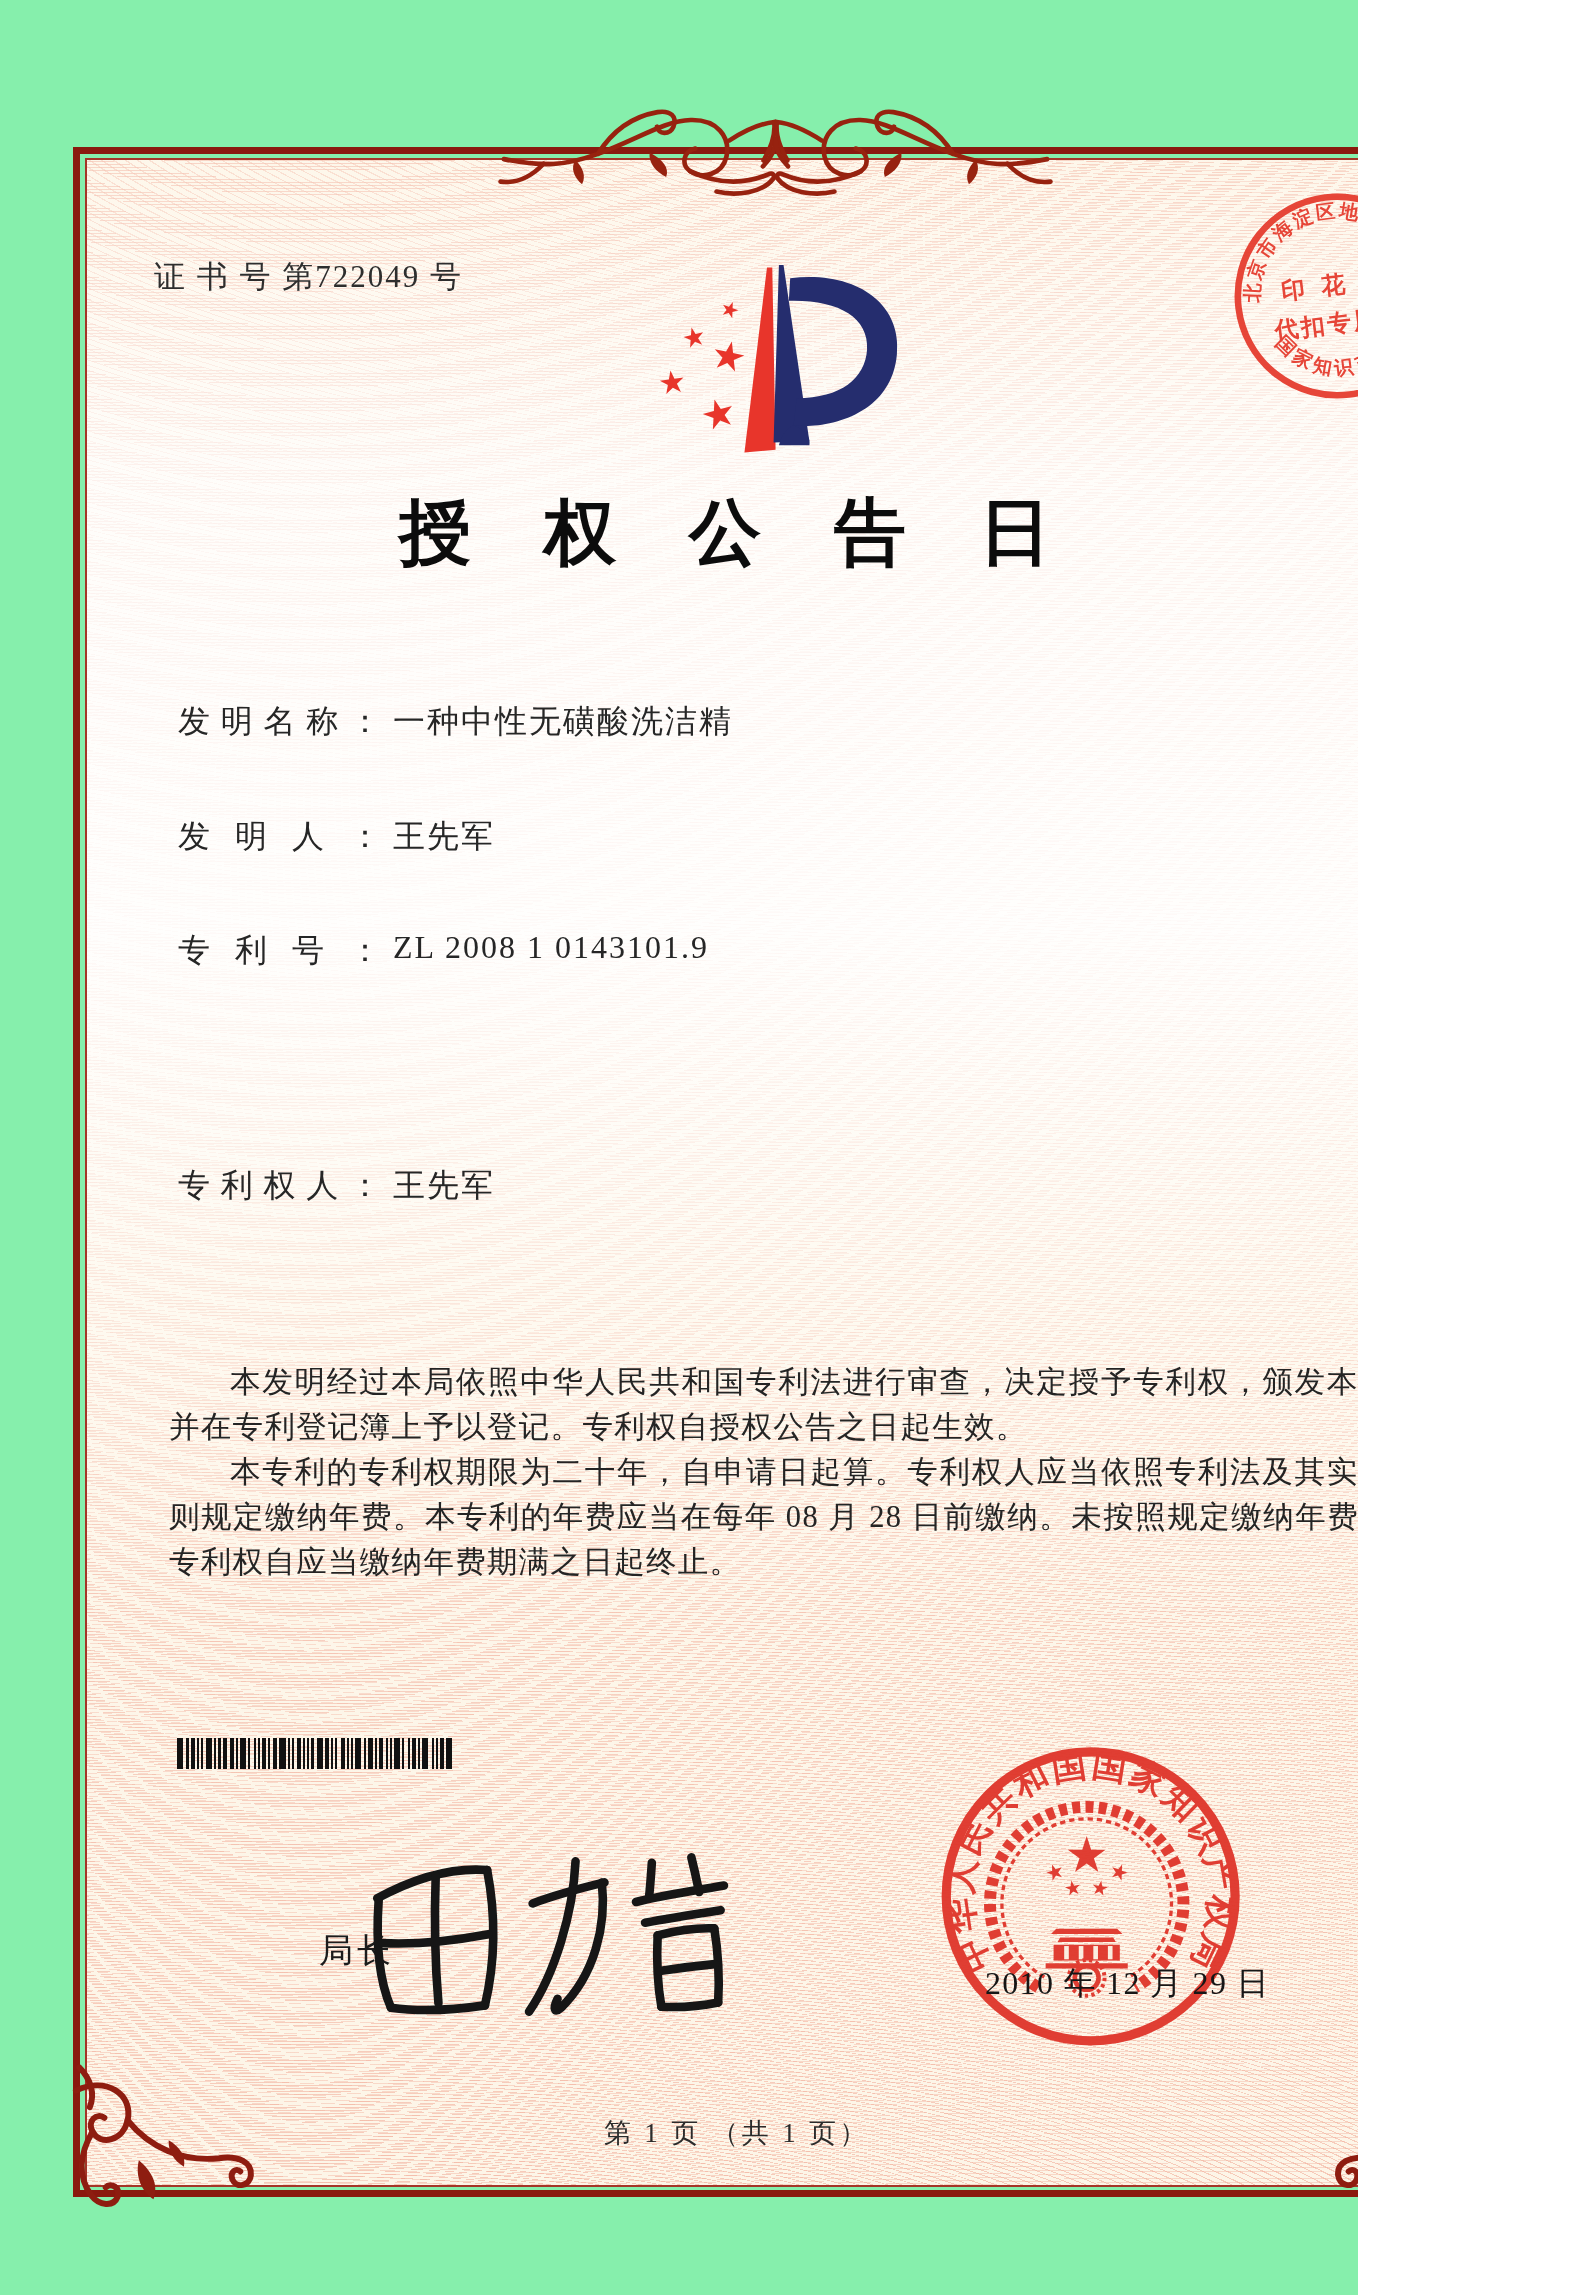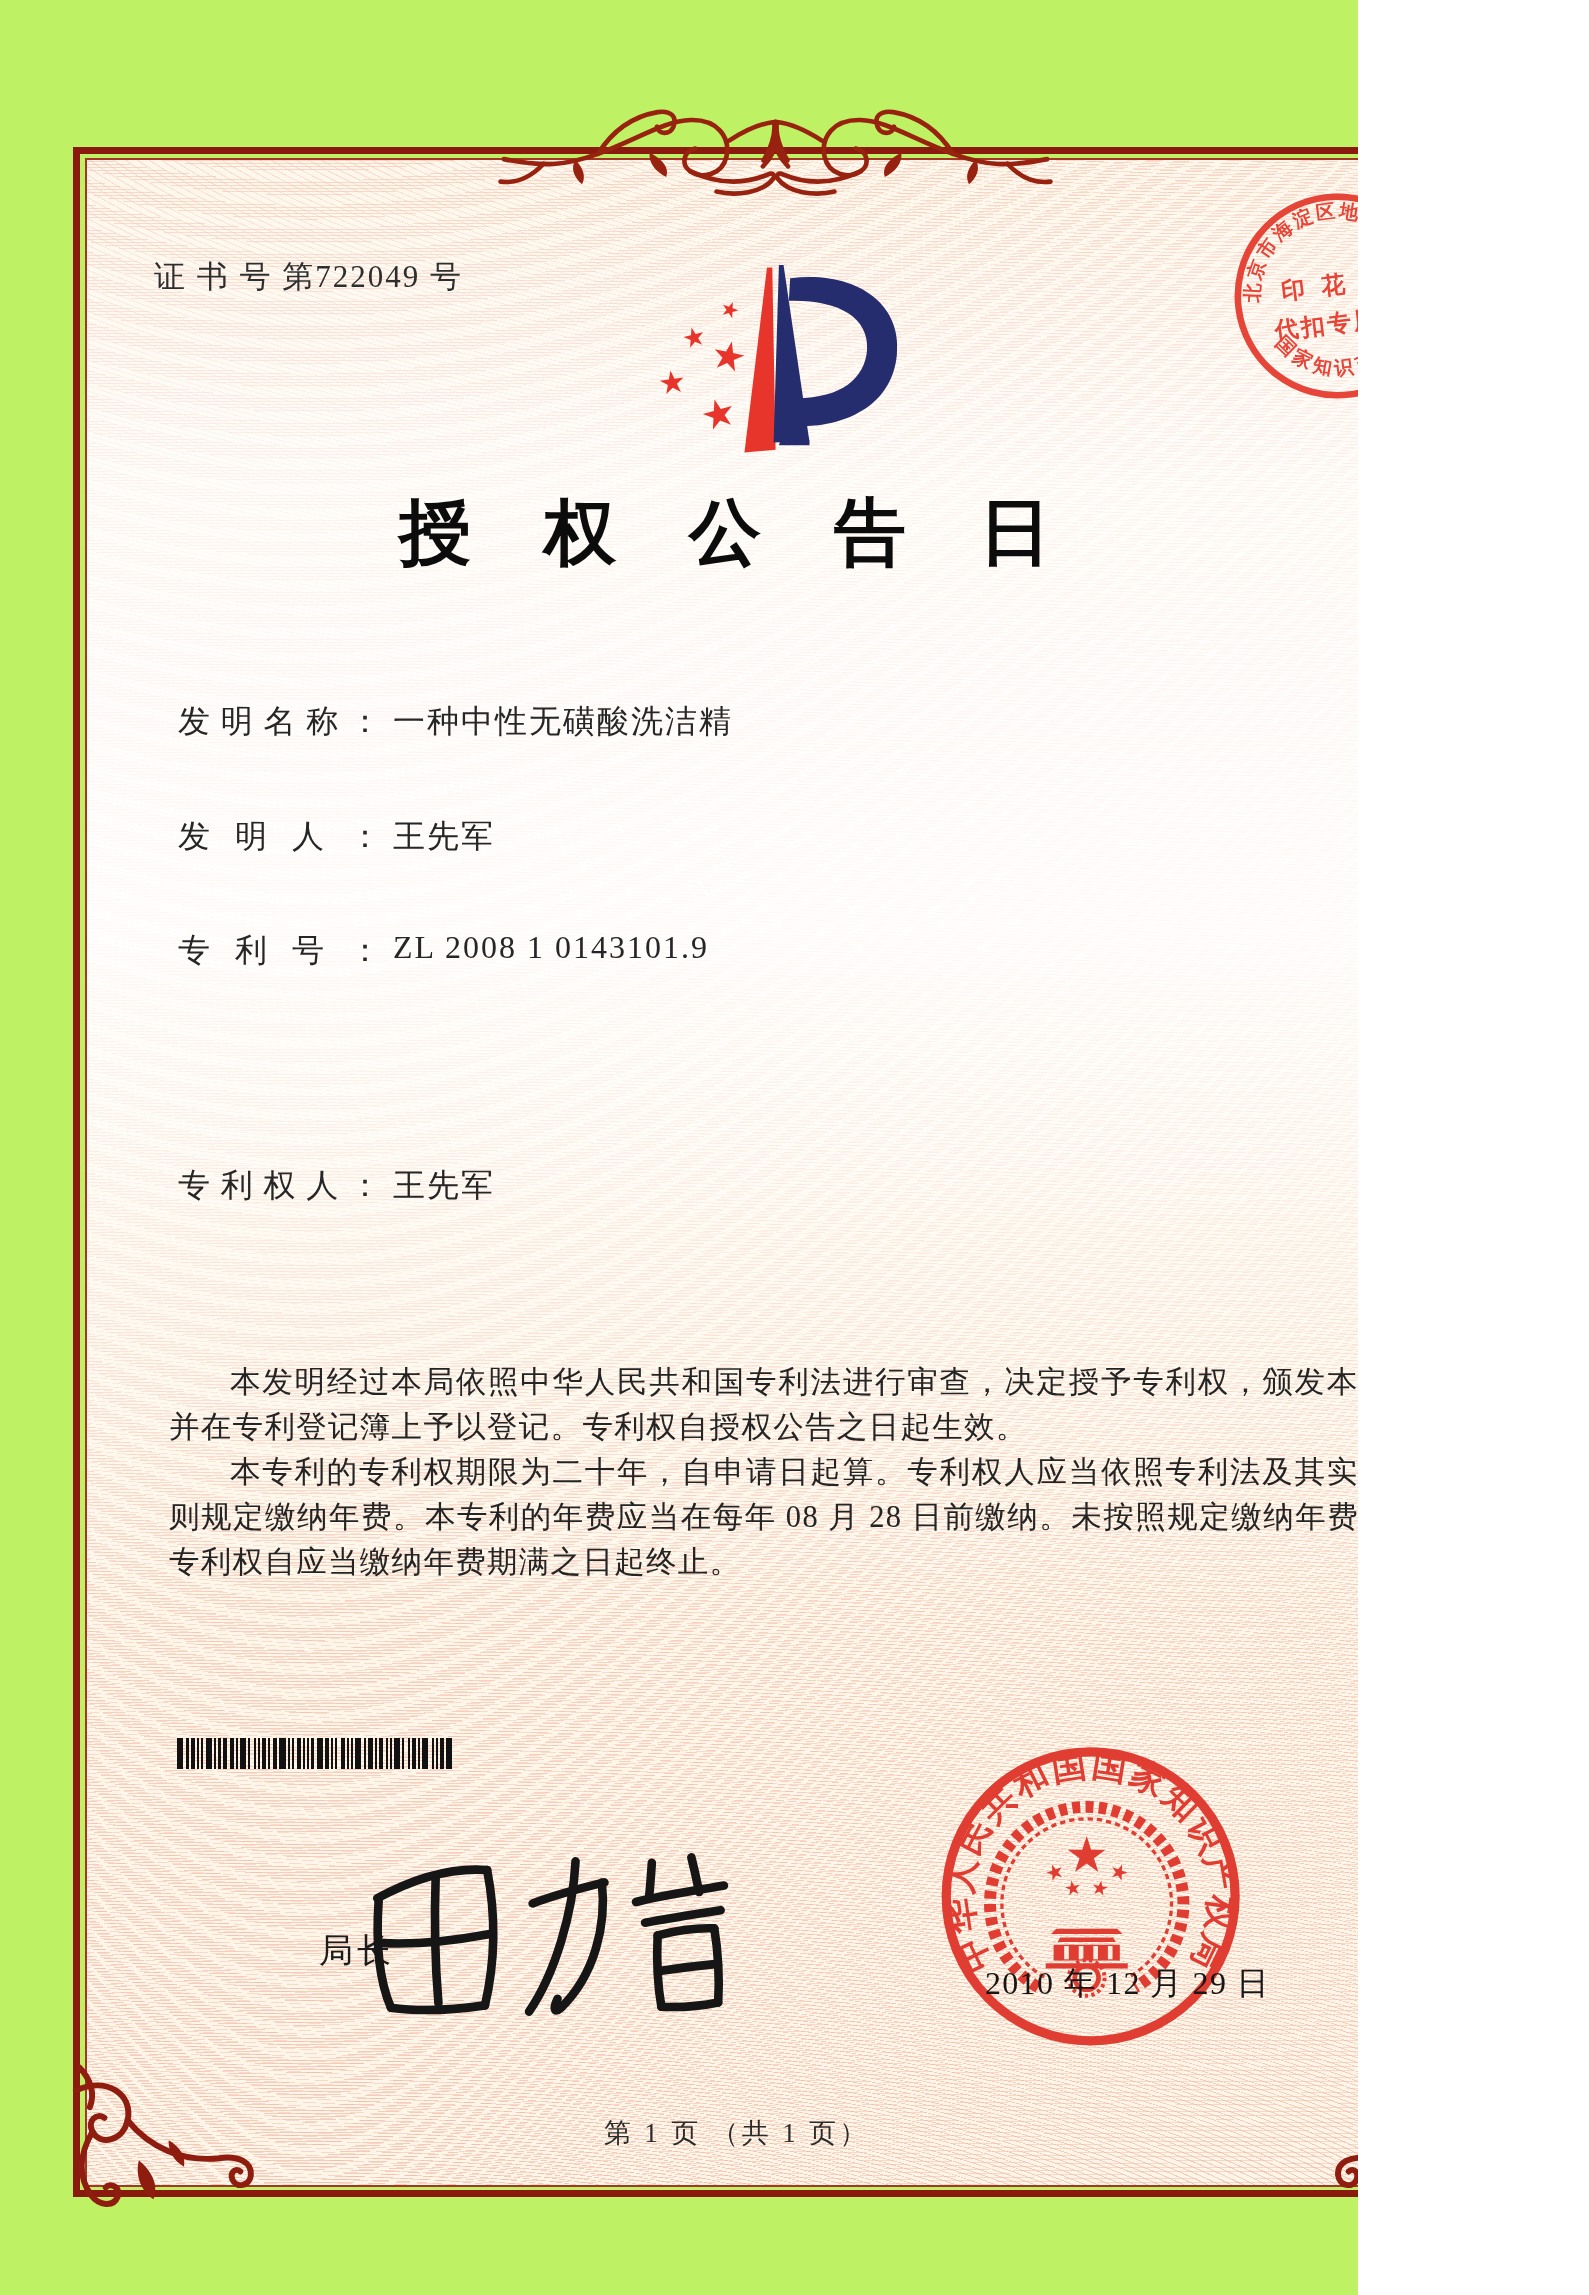--- a/index.html
+++ b/index.html
@@ -1,17 +1,17 @@
 <!DOCTYPE html>
 <html style="font-size:10.6px"><head>
 <meta charset="utf-8">
 <style>
   html,body{margin:0;padding:0;background:#ffffff;}
   .page{
-    position:relative; width:1358px; height:2295px; background:#bef264;
+    position:relative; width:1358px; height:2295px; background:#86efac;
     font-family:"Liberation Serif","DejaVu Serif",serif; overflow:hidden;
   }
   
   .frame-outer{
     position:absolute; left:73px; top:147px; width:1415px; height:2050px;
     border:7.3px solid #8a190e; box-sizing:border-box; background:transparent;
   }
   .frame-inner{
     position:absolute; left:85px; top:158px; width:1392px; height:2029px;
     border:2px solid #a43527; box-sizing:border-box;

